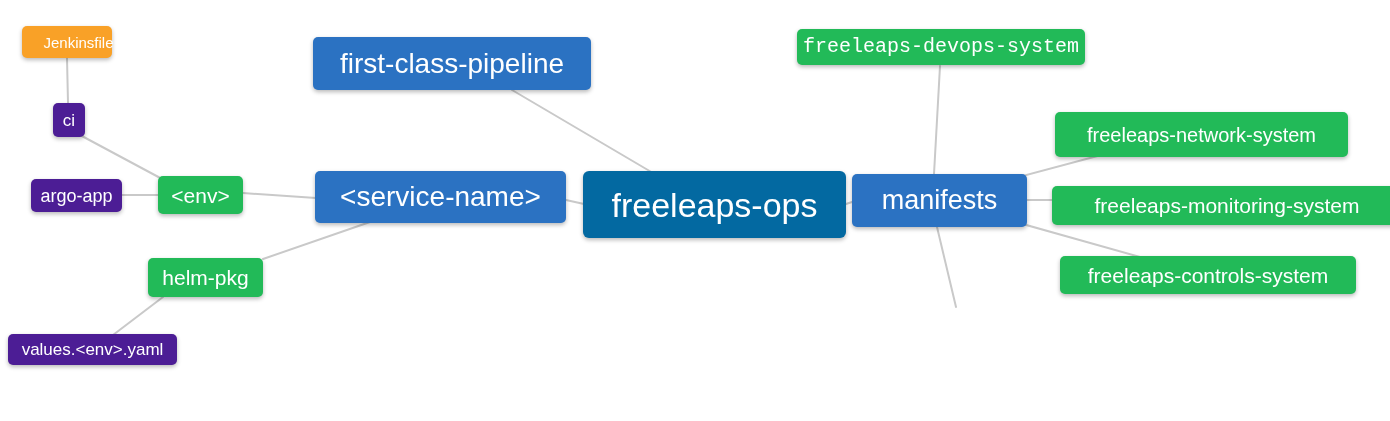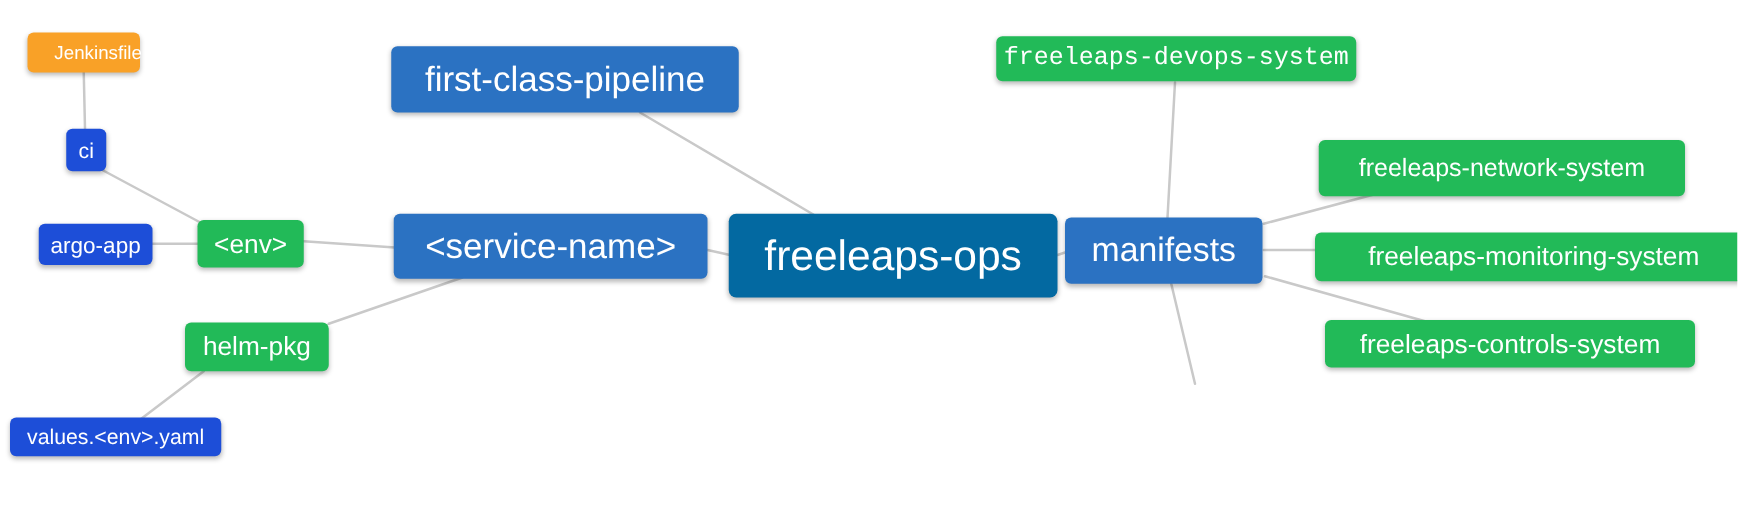--- a/index.html
+++ b/index.html
@@ -34,21 +34,21 @@
     justify-content: center;
     color: #ffffff;
     white-space: nowrap;
     border-radius: 5px;
     box-shadow: 0 2px 4px rgba(0,0,0,0.28);
     box-sizing: border-box;
     cursor: pointer;
     line-height: 1;
   }
   .c-orange { background: #f9a127; padding-left: 23px; }
-  .c-red    { background: #1d4ed8; }
+  .c-red    { background: #4c1d95; }
   .c-green  { background: #22ba58; }
   .c-blue   { background: #2b72c2; }
   .c-dark   { background: #0369a1; border-radius: 6px; }
 </style>
 </head>
 <body>
 
 <div id="canvas">
 
   <svg id="edges" viewBox="0 0 1390 421" xmlns="http://www.w3.org/2000/svg">
@@ -79,21 +79,21 @@
   <div class="node c-green" style="left:148px; top:258px; width:115px; height:39px; font-size:21px;">helm-pkg</div>
 
   <div class="node c-red" style="left:8px;   top:334px; width:169px; height:31px; font-size:17px;">values.&lt;env&gt;.yaml</div>
 
   <div class="node c-blue" style="left:313px; top:37px;  width:278px; height:53px; font-size:28px;">first-class-pipeline</div>
 
   <div class="node c-blue" style="left:315px; top:171px; width:251px; height:52px; font-size:28px;">&lt;service-name&gt;</div>
 
   <div class="node c-dark" style="left:583px; top:171px; width:263px; height:67px; font-size:34px;">freeleaps-ops</div>
 
-  <div class="node c-blue" style="left:852px; top:174px; width:158px; height:53px; font-size:27px;">manifests</div>
+  <div class="node c-blue" style="left:852px; top:174px; width:175px; height:53px; font-size:27px;">manifests</div>
 
   <div class="node c-green" style="left:797px; top:29px;  width:288px; height:36px; font-size:20px;font-family:Liberation Mono, monospace;">freeleaps-devops-system</div>
 
   <div class="node c-green" style="left:1055px; top:112px; width:293px; height:45px; font-size:20px;">freeleaps-network-system</div>
 
   <div class="node c-green" style="left:1052px; top:186px; width:350px; height:39px; font-size:21px;">freeleaps-monitoring-system</div>
 
   <div class="node c-green" style="left:1060px; top:256px; width:296px; height:38px; font-size:21px;">freeleaps-controls-system</div>
 
 

